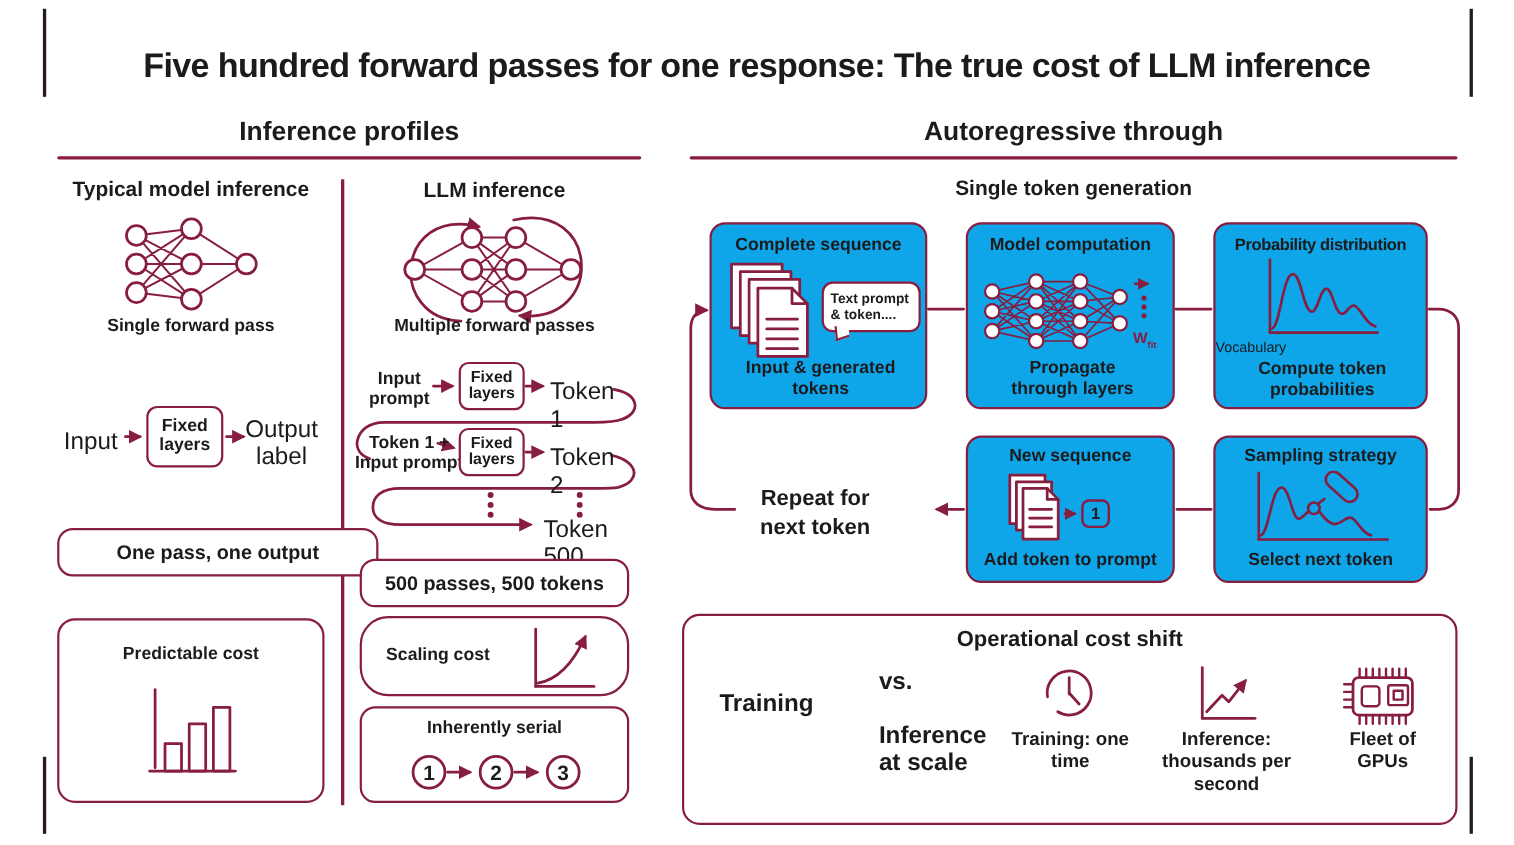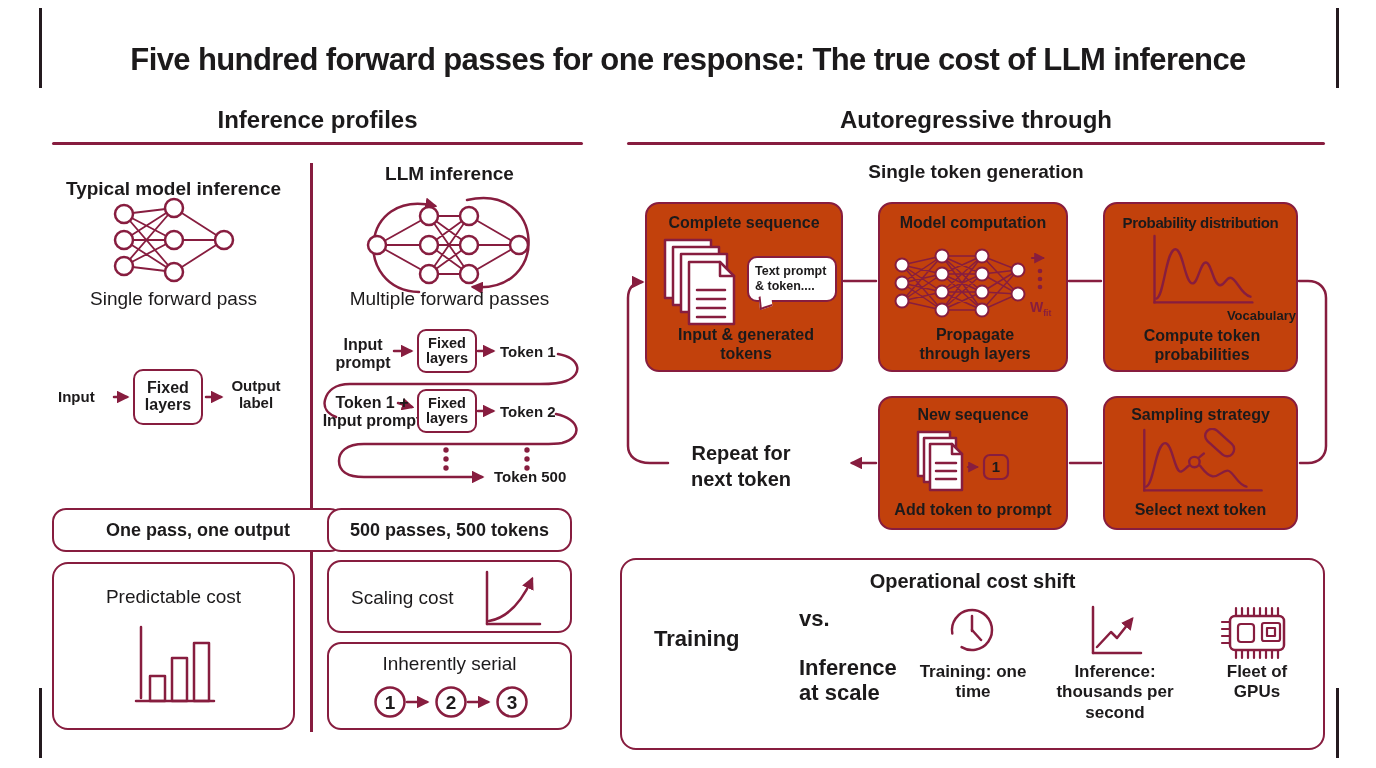--- a/index.html
+++ b/index.html
@@ -10,38 +10,38 @@
   body{background:#fff;font-family:"Liberation Sans","DejaVu Sans",sans-serif;color:var(--ink)}
   #canvas{position:relative;width:1376px;height:768px;background:#fff;overflow:hidden}
   .abs{position:absolute}
   .c{text-align:center}
   #overlay{position:absolute;left:0;top:0;width:1376px;height:768px;pointer-events:none;z-index:1}
   .z2{z-index:2}
   .title{font-size:31px;font-weight:700;letter-spacing:-0.6px;color:var(--ink)}
   .sec-head{font-size:24px;font-weight:700}
   .rule{background:var(--accent);height:3px;border-radius:2px}
   .col-head{font-size:19px;font-weight:700}
-  .cap{font-size:19px;font-weight:400}
-  .flow-label{font-size:15px;font-weight:700;line-height:1.15}
+  .cap{font-size:16px;font-weight:700}
+  .flow-label{font-size:22px;font-weight:400;line-height:1.15}
   .flow-label-sm{font-size:16px;font-weight:700;line-height:1.12}
   .fixed-box{border:2.5px solid var(--accent);border-radius:10px;background:#fff;
      display:flex;align-items:center;justify-content:center;text-align:center;
      font-weight:700;color:var(--ink);line-height:1.05}
   .pill{border:2.5px solid var(--accent);border-radius:14px;background:#fff;
      display:flex;align-items:center;justify-content:center;font-size:18px;font-weight:700}
   .card{border:2.5px solid var(--accent);border-radius:16px;background:#fff}
-  .proc-box{border:2.5px solid var(--accent);border-radius:14px;background:#c2410c}
+  .proc-box{border:2.5px solid var(--accent);border-radius:14px;background:#0ea5e9}
   .box-title{font-size:16px;font-weight:700;width:100%;text-align:center;position:absolute;left:0}
   .box-title.tight{font-size:15px;letter-spacing:-0.35px}
   .box-cap{font-size:16px;font-weight:700;text-align:center;line-height:1.2;position:absolute}
   .bubble{position:absolute;border:2.5px solid var(--accent);border-radius:10px;background:#fff;
      font-size:12.5px;font-weight:700;line-height:1.2;padding:6px 6px;text-align:left}
   .bubble::after{content:"";position:absolute;left:10px;bottom:-8px;width:11px;height:11px;background:#fff;
      border-left:2.5px solid var(--accent);border-bottom:2.5px solid var(--accent);transform:rotate(-18deg) skewX(-12deg)}
-  .badge-note{font-size:13px;font-weight:700;text-align:right;position:absolute}
+  .badge-note{font-size:13px;font-weight:400;text-align:left;position:absolute}
   .cost-label{font-size:22px;font-weight:700;line-height:1.15}
   .cost-cap{font-size:17px;font-weight:700;line-height:1.2;text-align:center;position:absolute}
   svg.icon .ln{stroke:var(--accent);stroke-width:2.5;fill:none;stroke-linecap:round;stroke-linejoin:round}
   svg.icon .thin{stroke-width:1.8}
   svg.icon .mid{stroke-width:2.2}
   svg.icon .node{fill:#fff;stroke:var(--accent);stroke-width:2.5}
   svg.icon .node-sm{fill:#fff;stroke:var(--accent);stroke-width:2}
   svg.icon .dot{fill:var(--accent);stroke:none}
   svg.icon .page{fill:#fff;stroke:var(--accent);stroke-width:2.5;stroke-linejoin:round}
   svg.icon text{fill:var(--ink);font-weight:700;font-family:"Liberation Sans","DejaVu Sans",sans-serif}
@@ -109,21 +109,21 @@
   <div class="abs c title z2" style="left:0;right:0;top:42px">Five hundred forward passes for one response: The true cost of LLM inference</div>
 
   <div class="abs c sec-head z2" style="left:52px;width:531px;top:106px">Inference profiles</div>
   <div class="abs rule z2" style="left:52px;width:531px;top:142px"></div>
 
   <div class="abs c sec-head z2" style="left:627px;width:698px;top:106px">Autoregressive through</div>
   <div class="abs rule z2" style="left:627px;width:698px;top:142px"></div>
 
   <div class="abs z2" style="left:310px;top:163px;width:2.5px;height:569px;background:var(--accent)"></div>
 
-  <div class="abs c col-head z2" style="left:52px;width:243px;top:178px">Typical model inference</div>
+  <div class="abs c col-head z2" style="left:52px;width:243px;top:162px">Typical model inference</div>
 
   <svg class="abs icon z2" style="left:112px;top:196px" width="125" height="88" viewBox="0 0 125 88">
     <g class="ln thin">
       <path d="M12,18 L62,12 M12,18 L62,44 M12,18 L62,76 M12,44 L62,12 M12,44 L62,44 M12,44 L62,76 M12,70 L62,12 M12,70 L62,44 M12,70 L62,76"></path>
       <path d="M62,12 L112,44 M62,44 L112,44 M62,76 L112,44"></path>
     </g>
     <circle class="node" cx="12" cy="18" r="9"></circle>
       <circle class="node" cx="12" cy="44" r="9"></circle>
       <circle class="node" cx="12" cy="70" r="9"></circle>
     <circle class="node" cx="62" cy="12" r="9"></circle>
@@ -131,21 +131,21 @@
       <circle class="node" cx="62" cy="76" r="9"></circle>
     <circle class="node" cx="112" cy="44" r="9"></circle>
   </svg>
 
   <div class="abs c cap z2" style="left:52px;width:243px;top:288px">Single forward pass</div>
 
   <div class="abs flow-label z2" style="left:58px;top:388px">Input</div>
   <div class="abs fixed-box z2" style="left:133px;top:369px;width:70px;height:56px;font-size:16px;padding:2px">Fixed layers</div>
   <div class="abs c flow-label z2" style="left:216px;top:377px;width:80px">Output label</div>
 
-  <div class="abs pill z2" style="left:52px;top:508px;width:292px;height:44px">One pass, one output</div>
+  <div class="abs pill z2" style="left:52px;top:480px;width:292px;height:44px">One pass, one output</div>
 
   <div class="abs card z2" style="left:52px;top:562px;width:243px;height:168px">
     <div class="abs c cap" style="left:0;width:100%;top:22px">Predictable cost</div>
     <svg class="abs icon" style="left:79px;top:60px" width="84" height="82" viewBox="0 0 84 82">
       <path class="ln" d="M 8,3 V 74"></path>
       <path class="ln" d="M 3,77 H 81"></path>
       <rect class="ln" x="17" y="52" width="15" height="25"></rect>
       <rect class="ln" x="39" y="34" width="15" height="43"></rect>
       <rect class="ln" x="61" y="19" width="15" height="58"></rect>
     </svg>
@@ -178,21 +178,21 @@
   <div class="abs flow-label z2" style="left:500px;top:343px;width:70px">Token 1</div>
 
   <div class="abs c flow-label-sm z2" style="left:319px;top:394px;width:106px">Token 1 + Input prompt</div>
   <div class="abs fixed-box z2" style="left:417px;top:389px;width:60px;height:44px;font-size:14.5px;border-radius:9px;padding:1px">Fixed layers</div>
   <div class="abs flow-label z2" style="left:500px;top:403px;width:70px">Token 2</div>
 
   <div class="abs flow-label z2" style="left:494px;top:468px;width:90px">Token 500</div>
 
   <div class="abs pill z2" style="left:327px;top:508px;width:245px;height:44px">500 passes, 500 tokens</div>
 
-  <div class="abs card z2" style="left:327px;top:560px;width:245px;height:73px;border-radius:14px">
+  <div class="abs card z2" style="left:327px;top:560px;width:245px;height:73px;border-radius:26px">
     <div class="abs cap" style="left:22px;top:25px">Scaling cost</div>
     <svg class="abs icon" style="left:152px;top:7px" width="64" height="60" viewBox="0 0 64 60">
       <path class="ln" d="M 6,3 V 55"></path>
       <path class="ln" d="M 6,55 H 59"></path>
       <path class="ln" d="M 8,52 C 26,49 40,34 51,10" marker-end="url(#arr)"></path>
     </svg>
   </div>
 
   <div class="abs card z2" style="left:327px;top:642px;width:245px;height:88px;border-radius:14px">
     <div class="abs c cap" style="left:0;width:100%;top:9px">Inherently serial</div>

